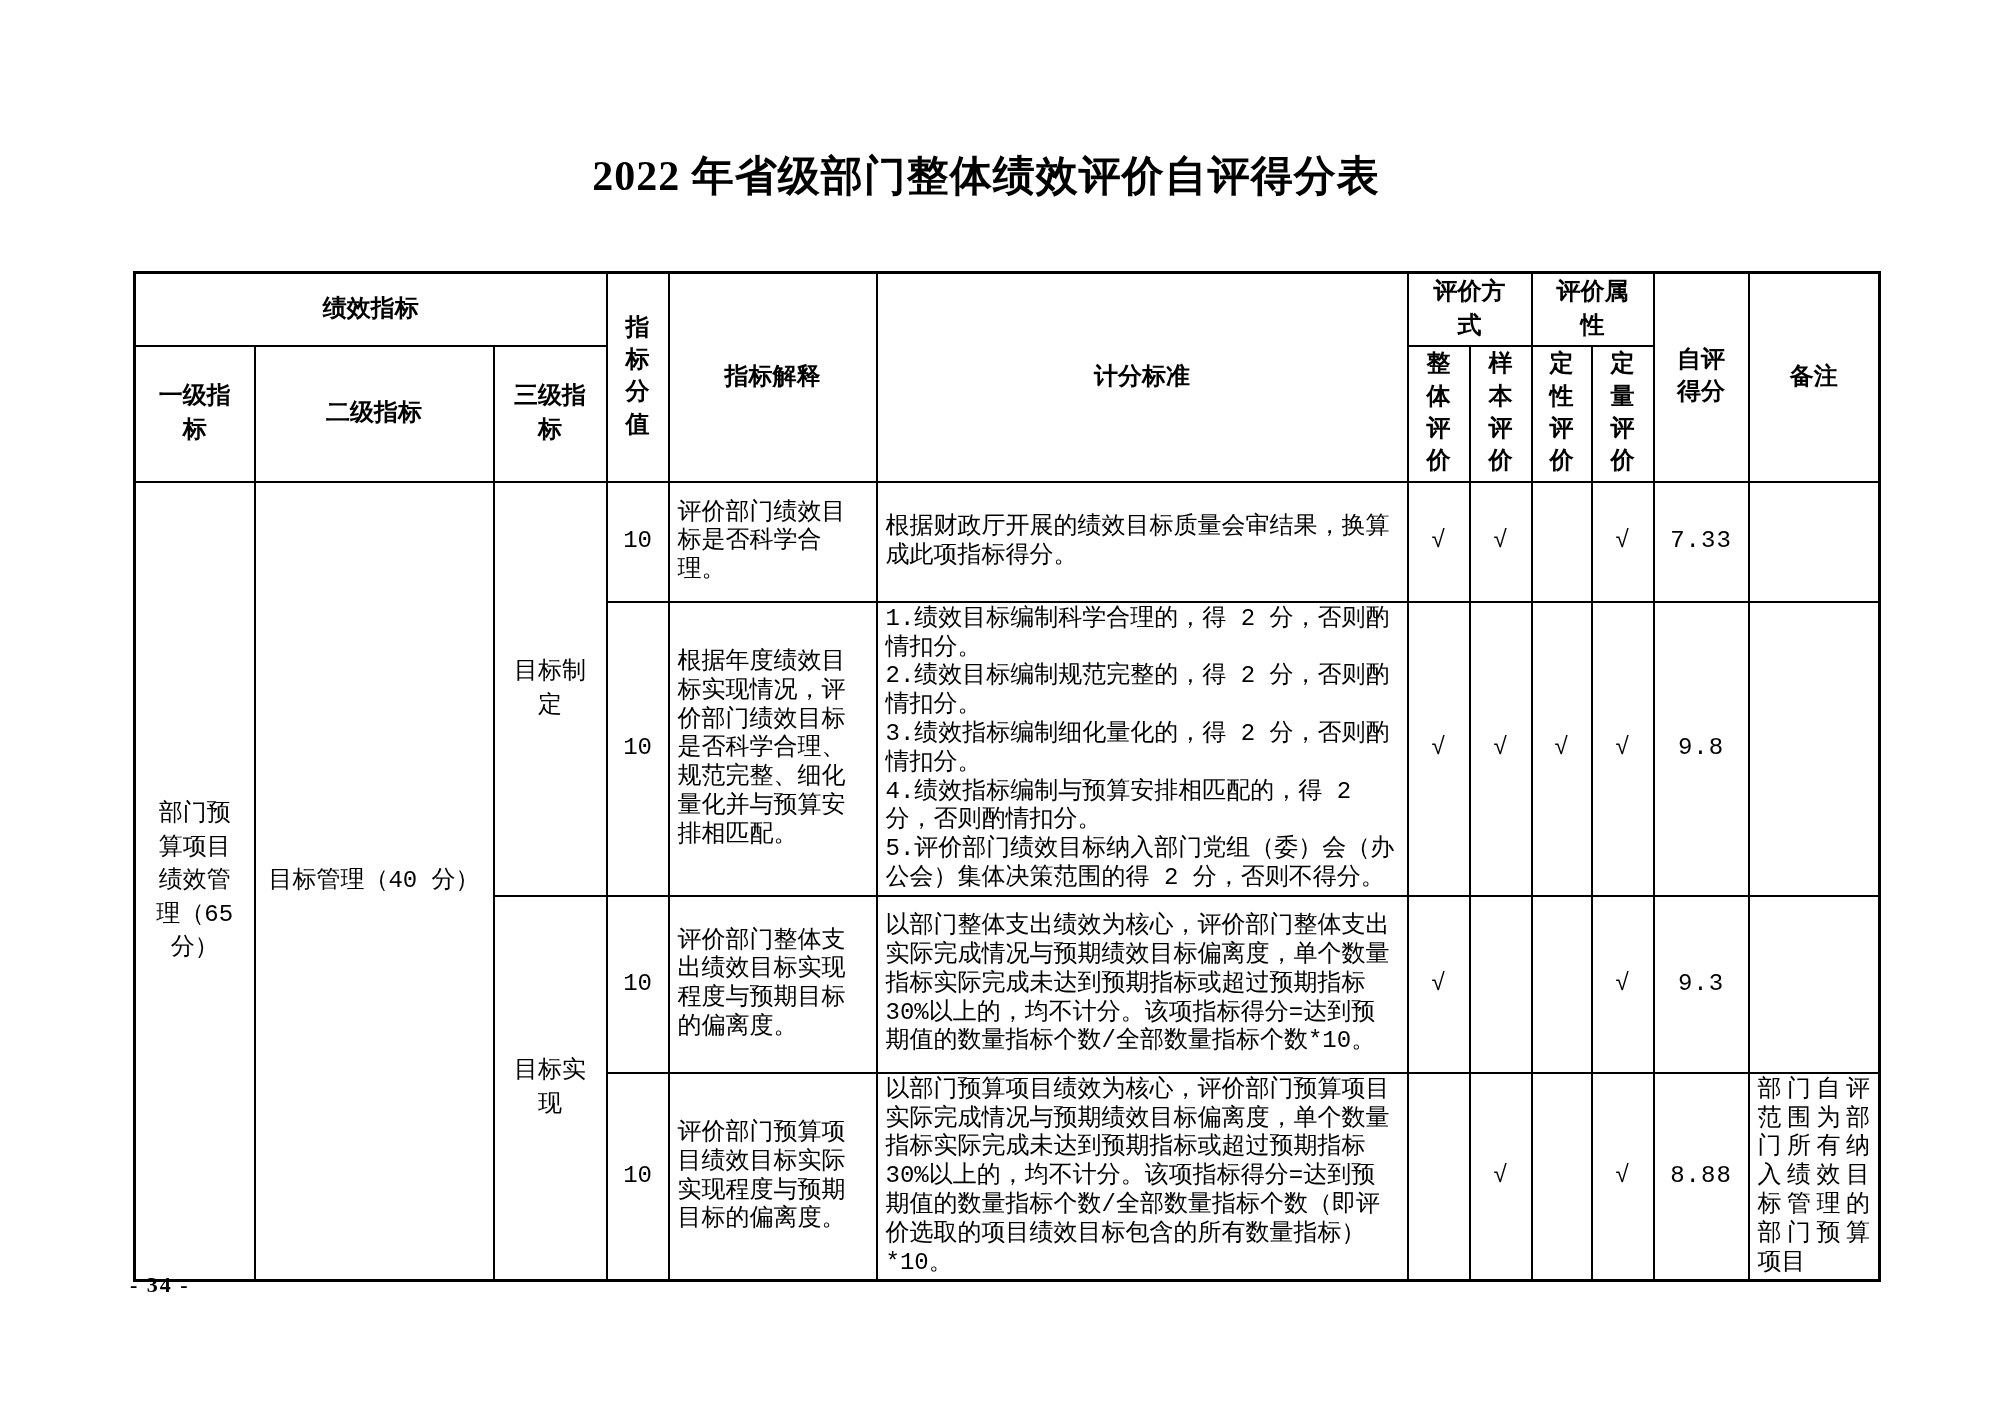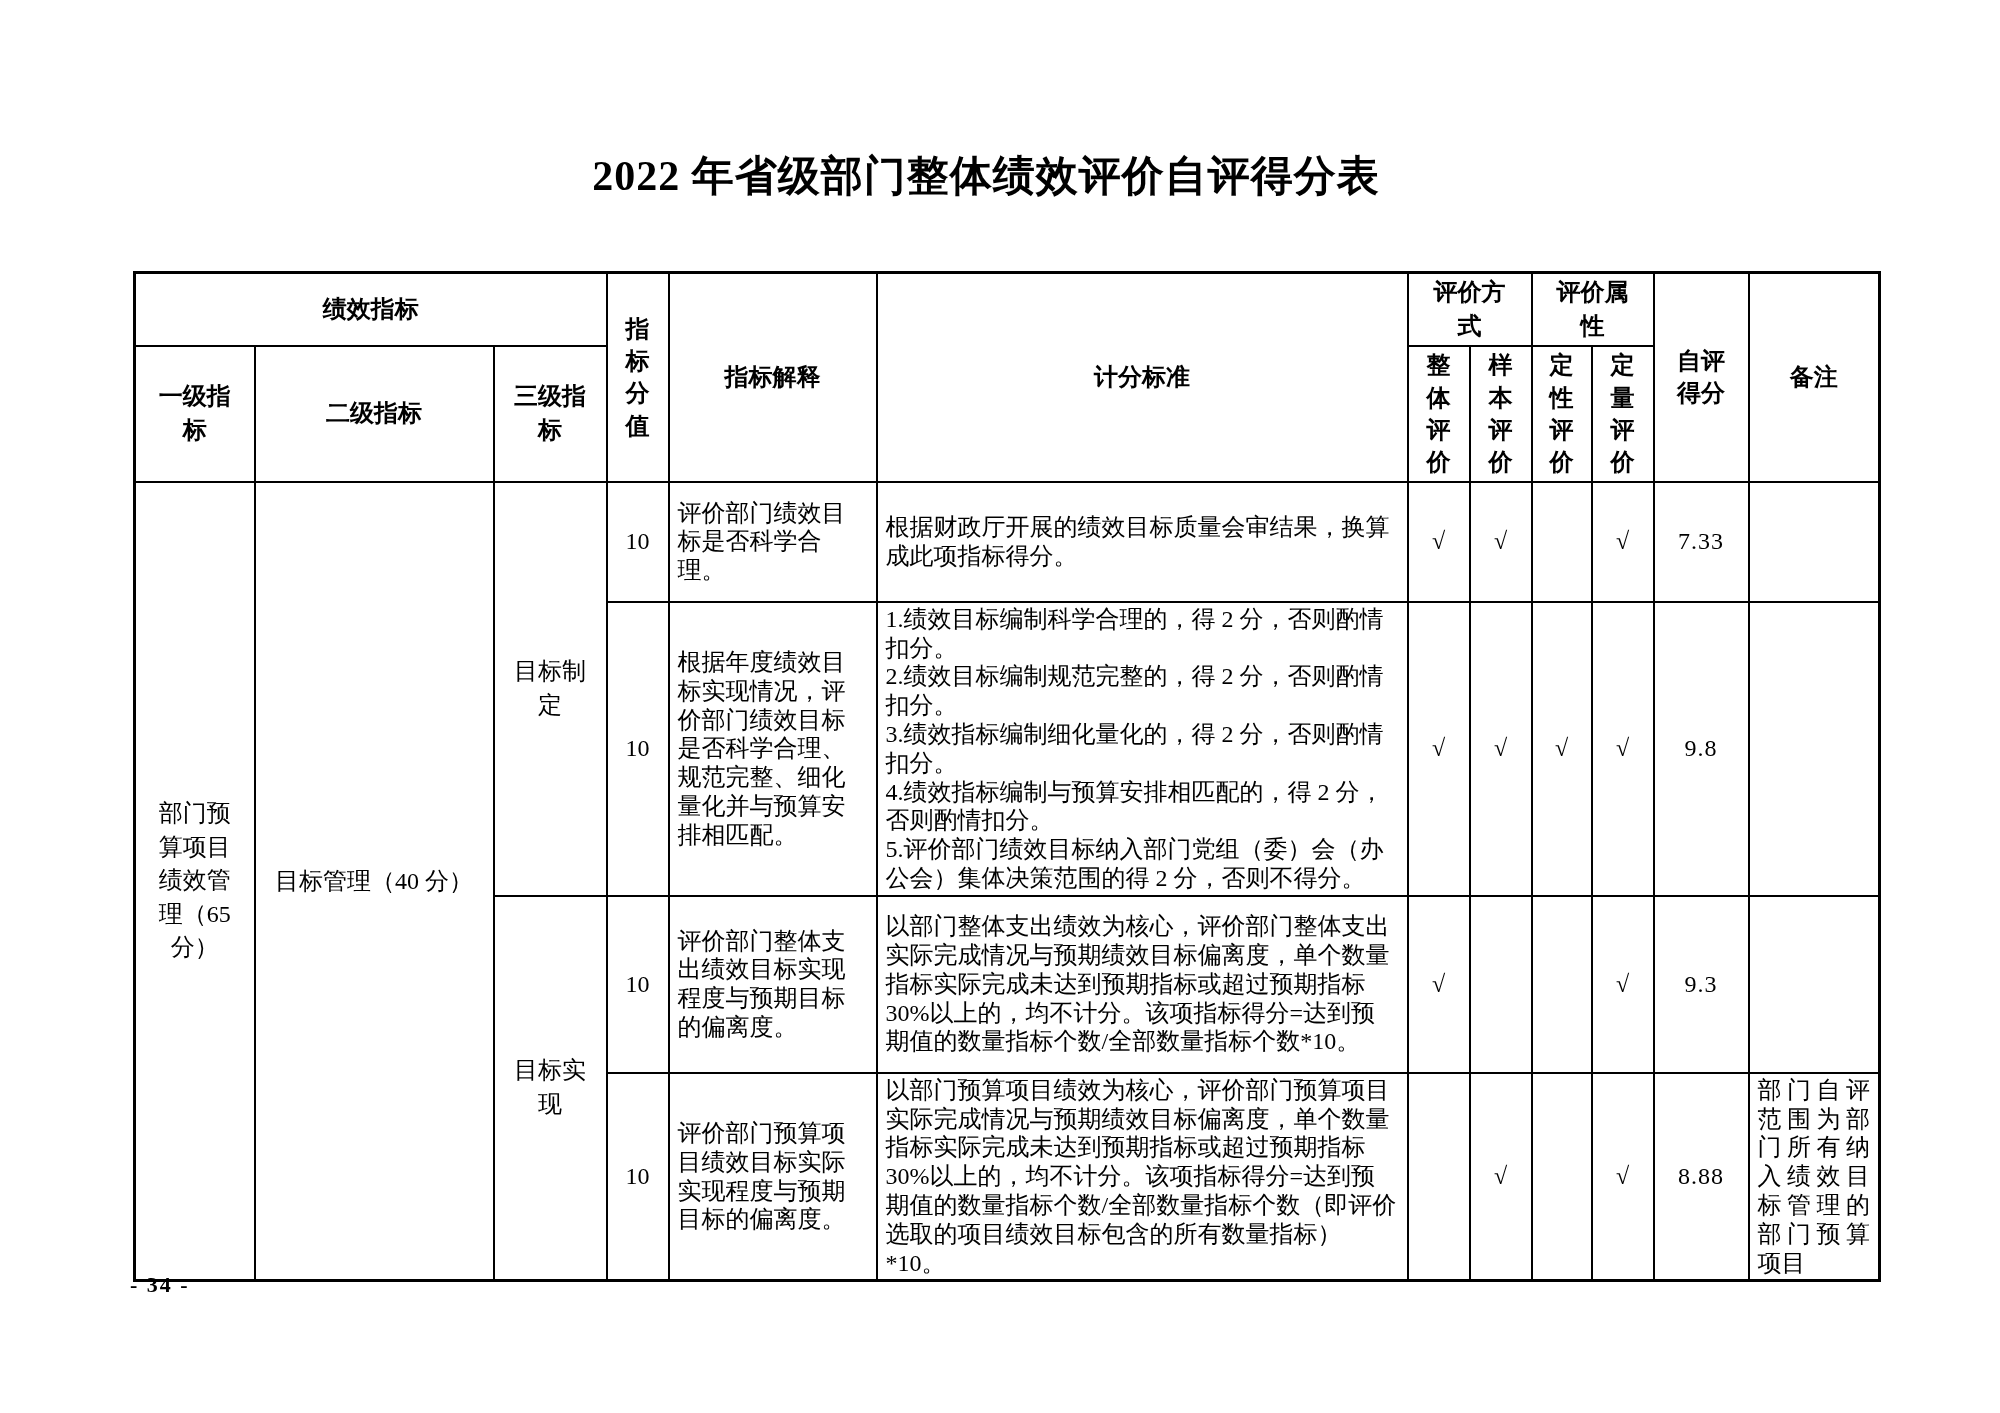--- a/index.html
+++ b/index.html
@@ -10,20 +10,21 @@
     position:relative;overflow:hidden;
   }
   .title{
     position:absolute;top:148px;left:0;width:1972px;
     text-align:center;font-size:42px;font-weight:700;letter-spacing:1px;
   }
   .tbl{
     position:absolute;left:133px;top:271px;width:1745px;
     border-collapse:collapse;table-layout:fixed;
     border:3px solid #000;
+    font-family:Liberation Mono, monospace;
   }
   .tbl th,.tbl td{
     border:2px solid #000;
     vertical-align:middle;
     padding:2px 8px;
     overflow:hidden;
   }
   .tbl th{
     font-size:24px;font-weight:700;text-align:center;line-height:1.3;
   }

